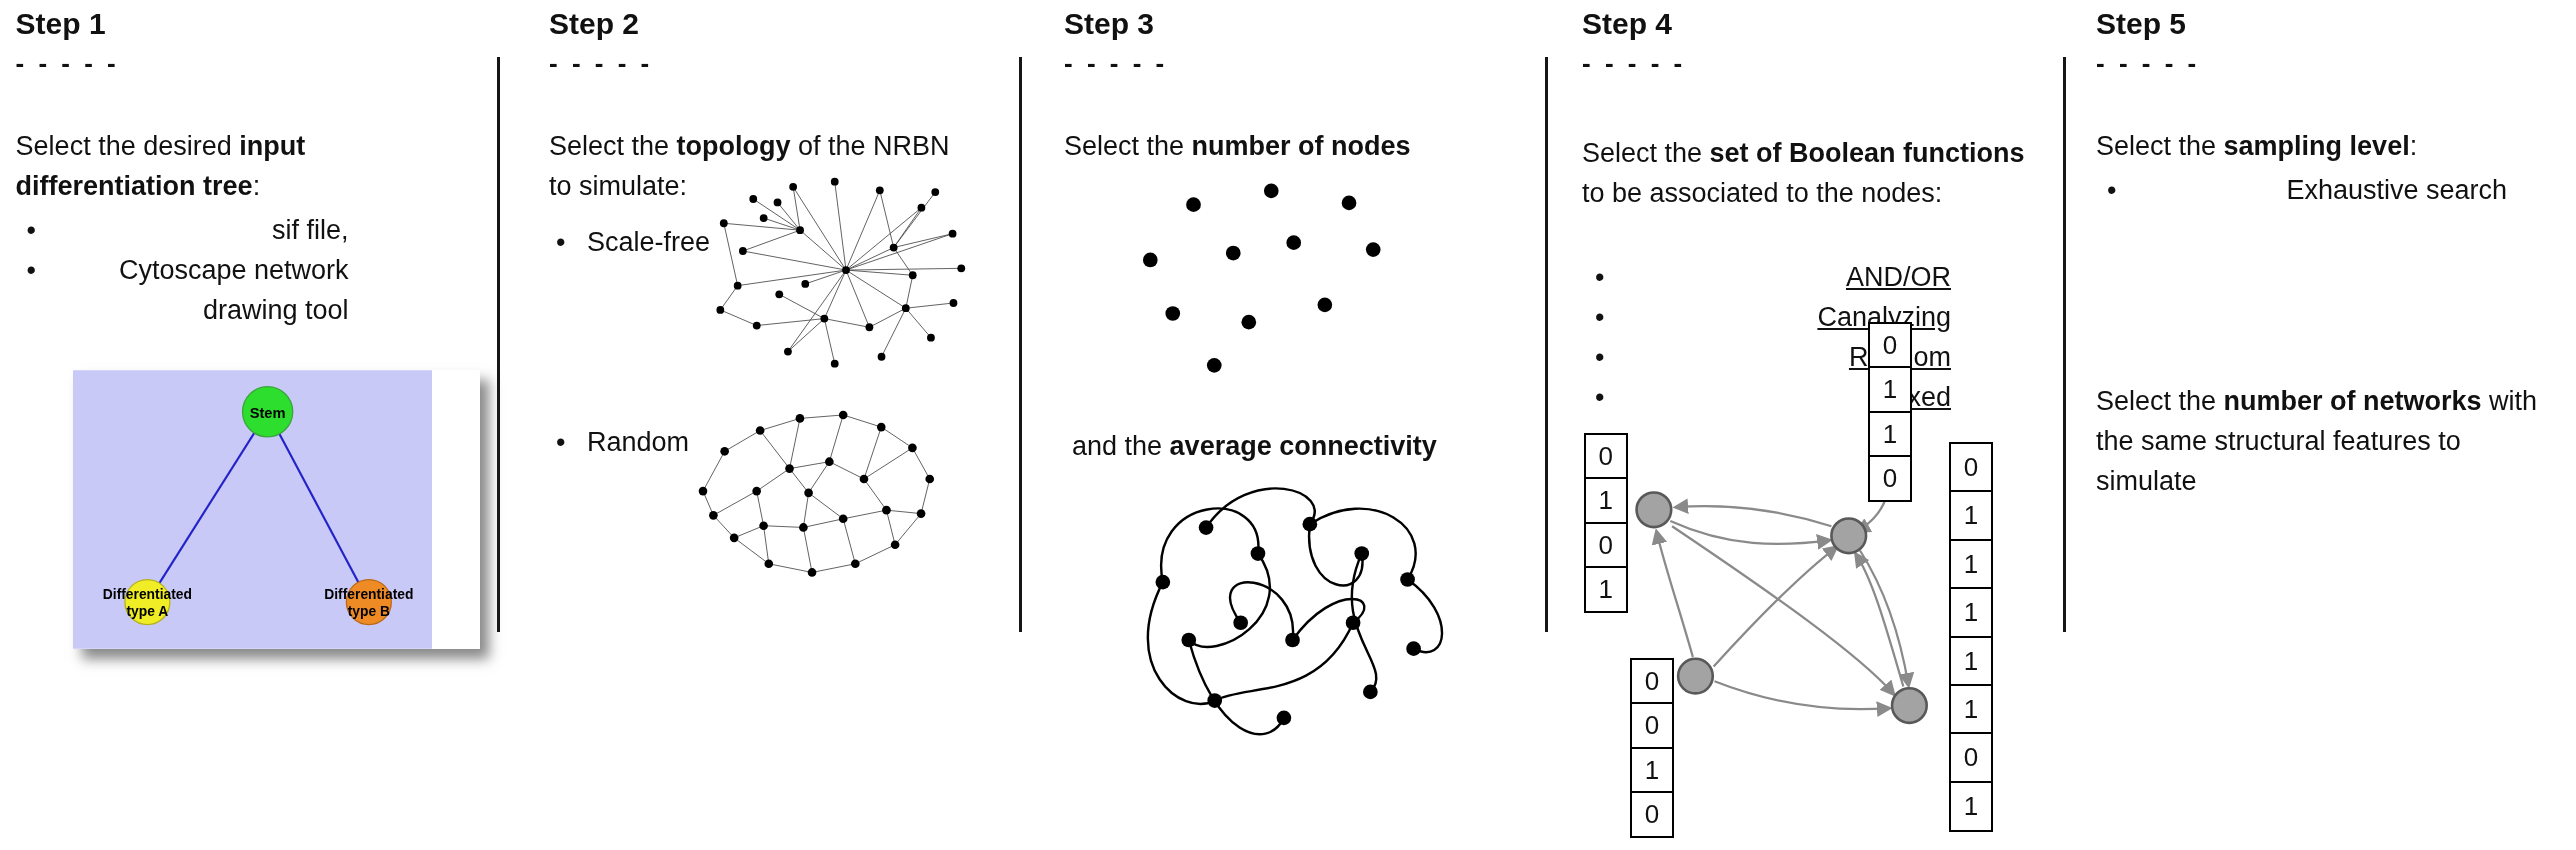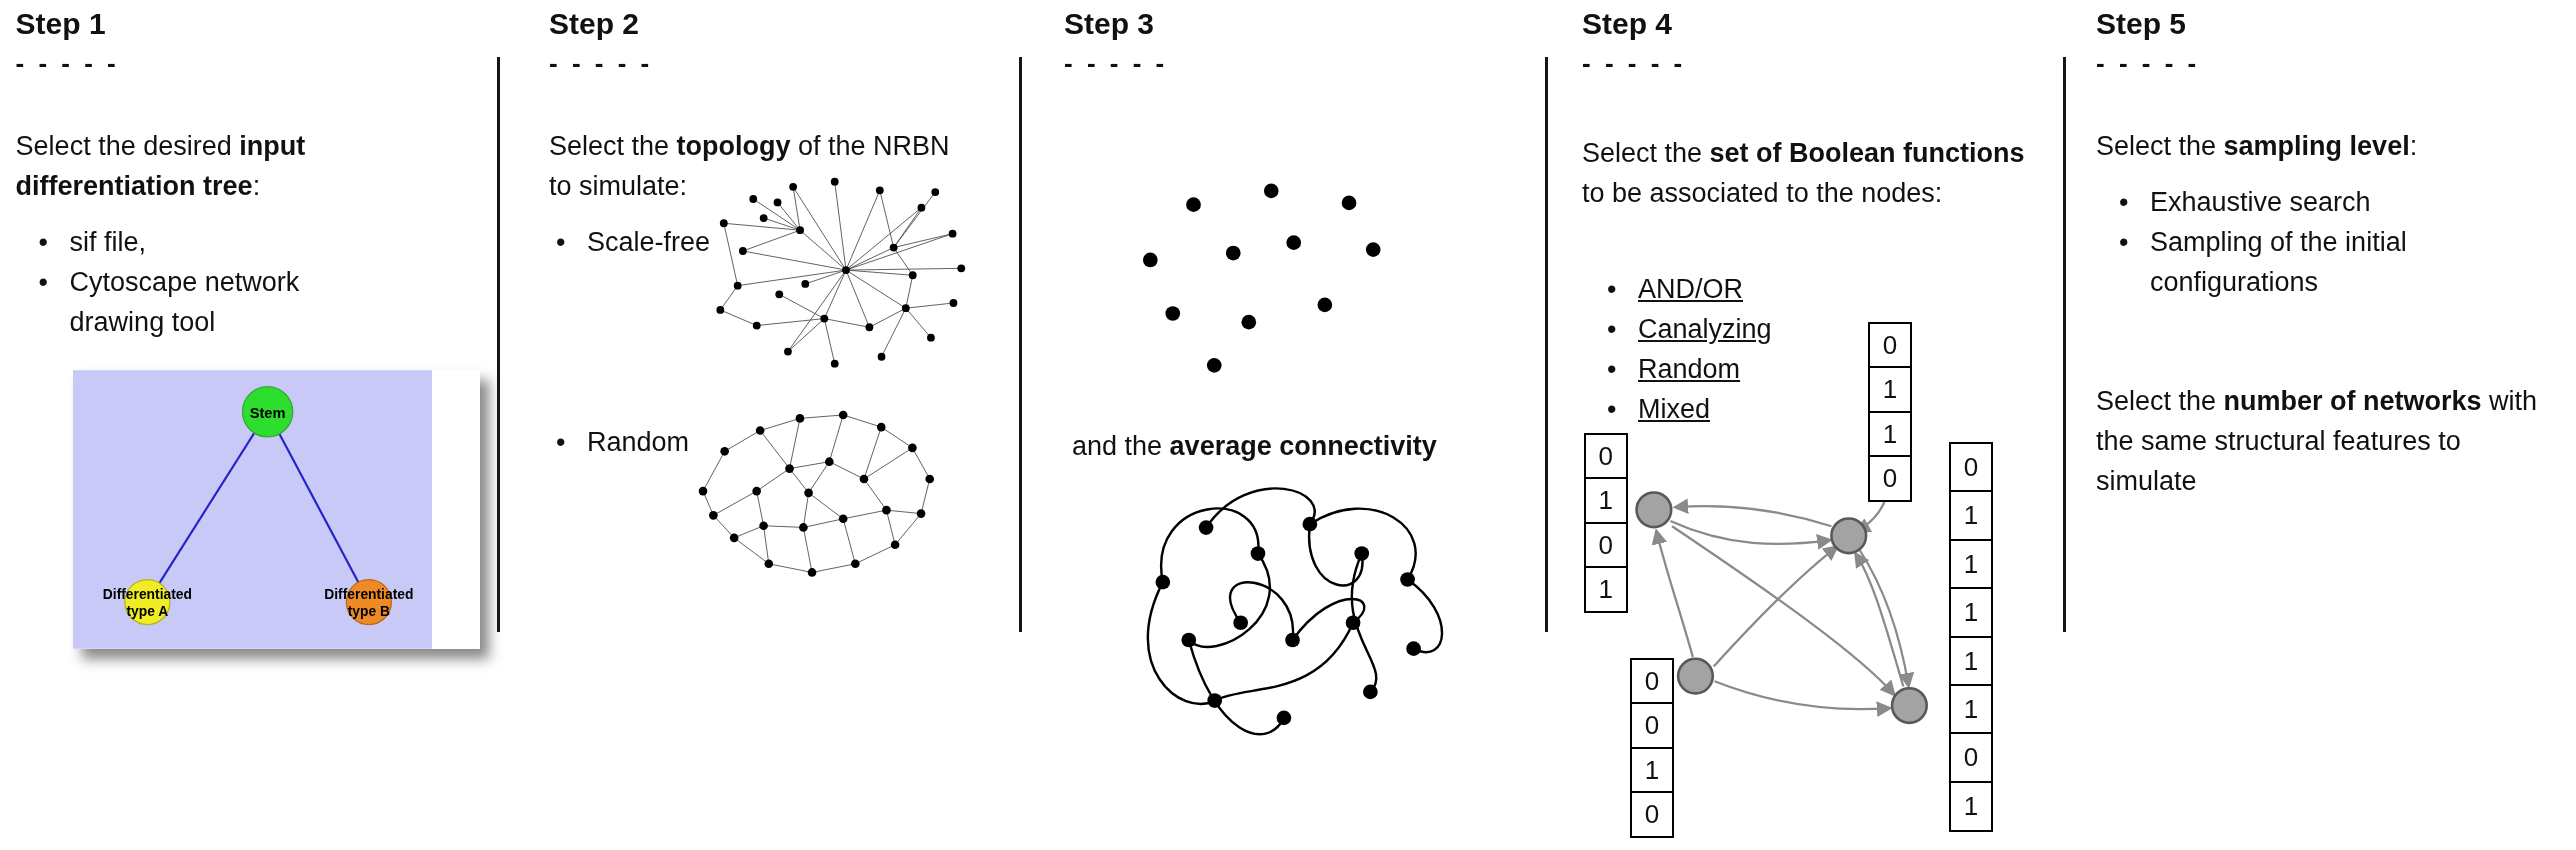--- a/index.html
+++ b/index.html
@@ -3,21 +3,21 @@
 <meta charset="utf-8">
 <style>
   html,body{margin:0;padding:0;background:#ffffff;}
   body{width:2576px;height:851px;position:relative;overflow:hidden;
        font-family:"Liberation Sans",sans-serif;color:#111;}
   .col{position:absolute;top:0;height:851px;}
   .step-title{position:absolute;top:7px;left:0;font-size:30px;font-weight:700;}
   .dashes{position:absolute;top:48px;left:0;font-size:26px;font-weight:700;letter-spacing:3.5px;}
   .para{position:absolute;font-size:27px;line-height:40px;}
   .divider{position:absolute;top:57px;width:2.6px;height:575px;background:#161616;}
-  ul.blist{margin:16px;padding:0;list-style:none;position:absolute;}
+  ul.blist{margin:4px;padding:0;list-style:none;position:absolute;text-align:right;}
   .blist li,.bullet{position:relative;padding-left:38px;font-size:27px;line-height:40px;}
   .blist li::before,.bullet::before{content:"\2022";position:absolute;left:7px;top:0;}
   .bullet{position:absolute;}
   .graphic{position:absolute;}
   
   .tree-box{position:absolute;box-shadow:8.7px 10.4px 12px rgba(40,40,40,0.55);}
   
   .bn-wrap{position:absolute;}
   .tt{position:absolute;}
   .tt .cell{width:40px;height:43px;border:2.6px solid #000;margin-top:-2.6px;background:#fff;
@@ -210,20 +210,21 @@
       </g>
     </svg>
   </div>
 </div>
 
 <div class="divider" style="left:1019px;"></div>
 
 <div class="col" style="left:1064px;width:485px;">
   <div class="step-title">Step 3</div>
   <div class="dashes">- - - - -</div>
+  <div class="para" style="top:126px;left:0;width:485px;"><span>Select the </span><span style="font-weight: 700;">number of nodes</span></div>
   <div class="graphic" style="left:50px;top:177px;">
     <svg width="337" height="216" viewBox="0 0 390 250">
       <g fill="#000">
         <circle cx="92" cy="32" r="8.5"></circle>
           <circle cx="182" cy="16" r="8.5"></circle>
           <circle cx="272" cy="30" r="8.5"></circle>
         <circle cx="42" cy="96" r="8.5"></circle>
           <circle cx="138" cy="88" r="8.5"></circle>
           <circle cx="208" cy="76" r="8.5"></circle>
         <circle cx="300" cy="84" r="8.5"></circle>
@@ -345,17 +346,16 @@
 </div>
 
 <div class="divider" style="left:2063px;"></div>
 
 <div class="col" style="left:2096px;width:474px;">
   <div class="step-title">Step 5</div>
   <div class="dashes">- - - - -</div>
   <div class="para" style="top:126px;left:0;width:474px;"><span>Select the </span><span style="font-weight: 700;">sampling level</span><span>:</span></div>
   <ul class="blist" style="top:166px;left:0;width:407px;">
     <li><span>Exhaustive search</span></li>
-    <li><span>Sampling of the initial configurations</span></li>
   </ul>
   <div class="para" style="top:381px;left:0;width:472px;"><span>Select the </span><span style="font-weight: 700; margin-top: 43px;">number of networks</span><span> with the same structural features to simulate</span></div>
 </div>
 
 
 </body></html>

